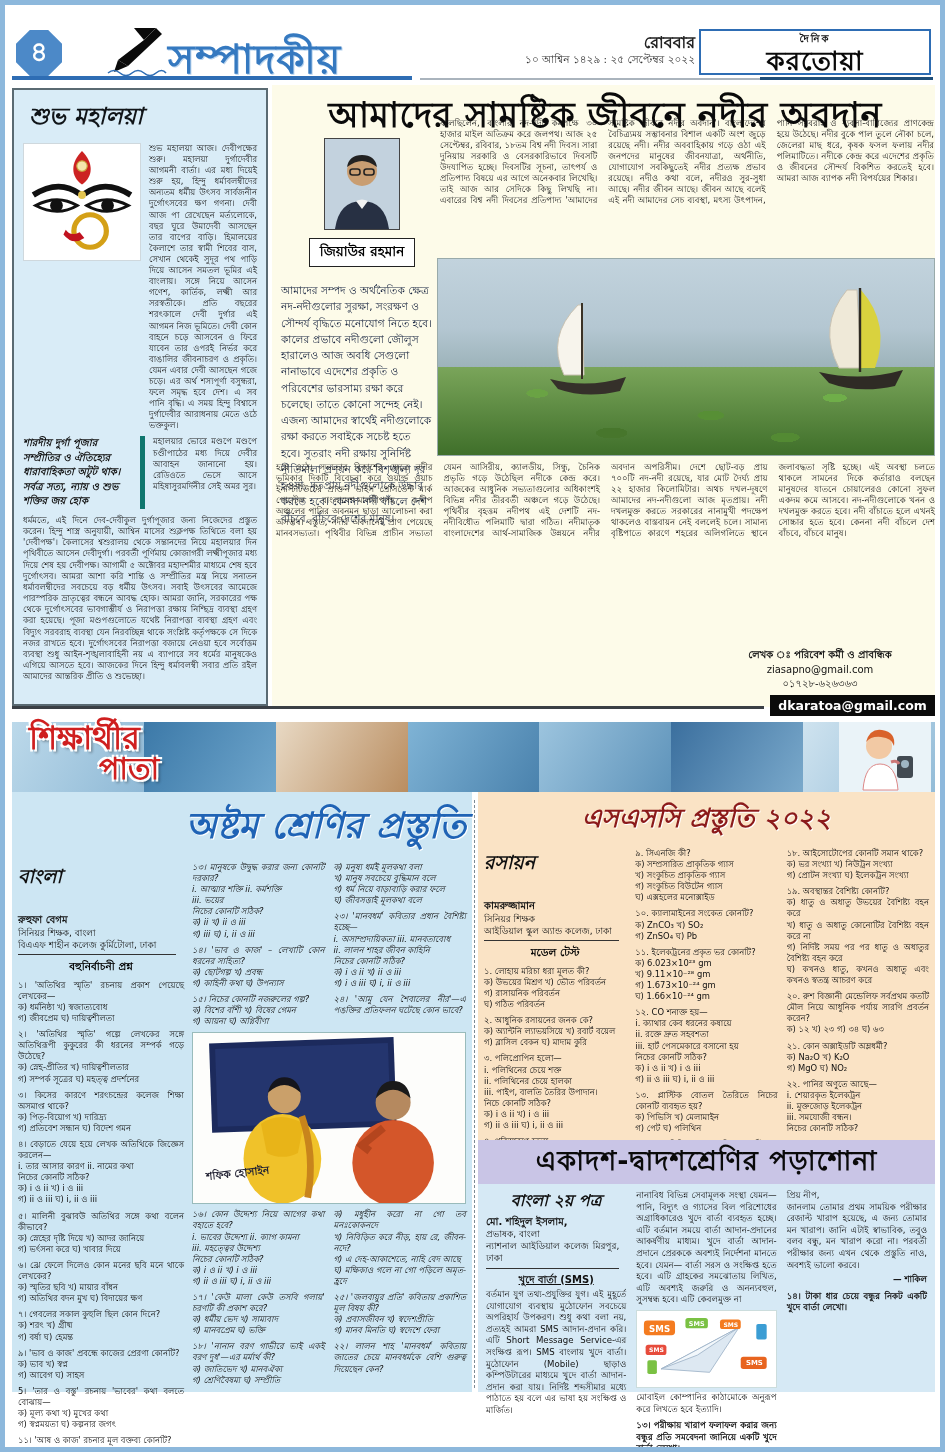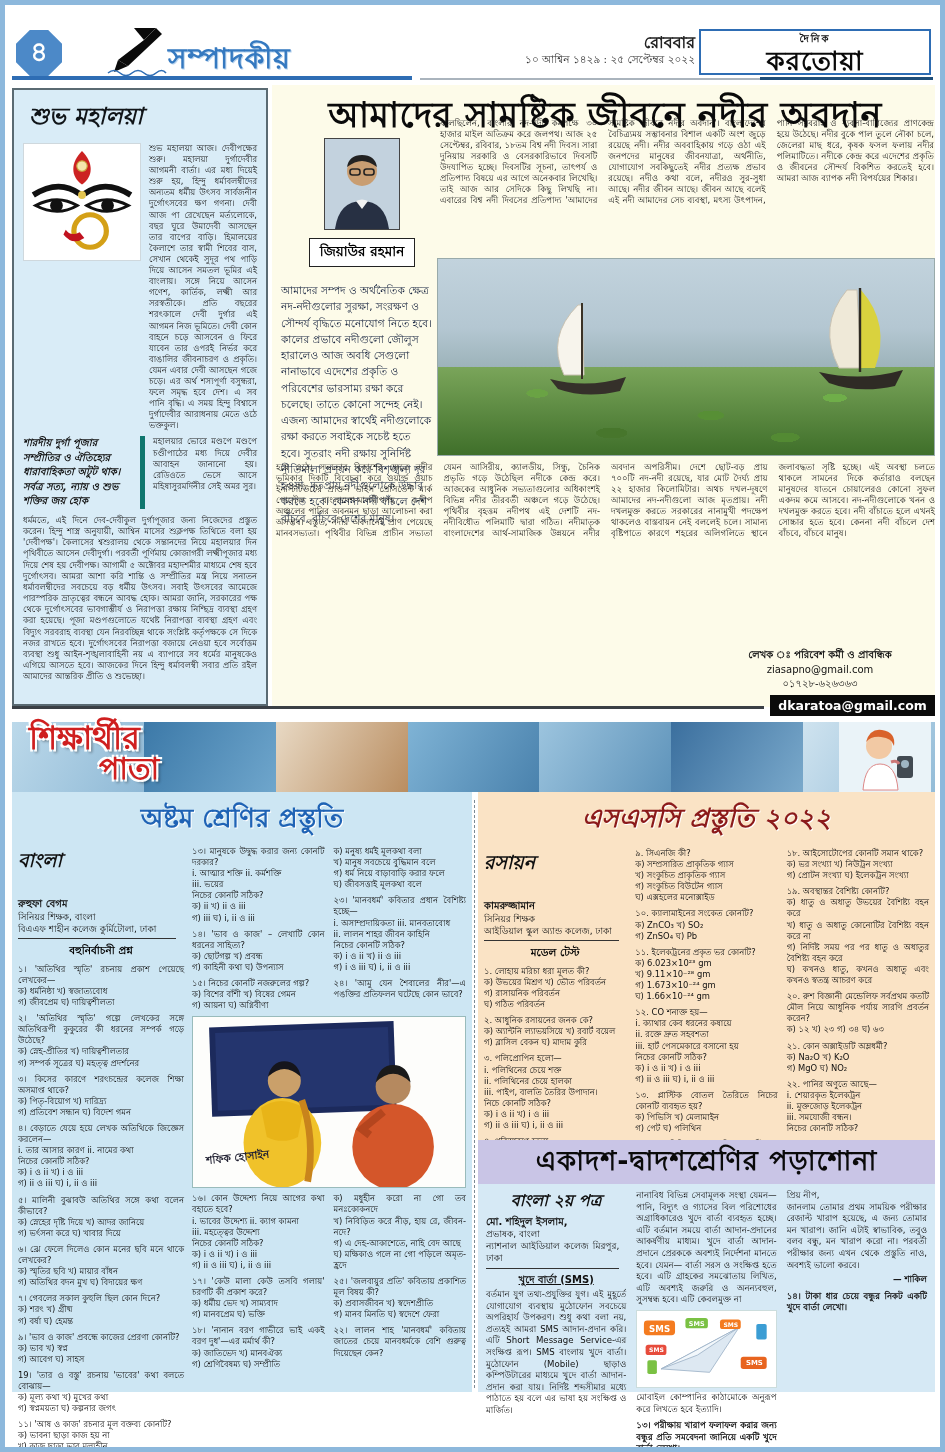--- a/index.html
+++ b/index.html
@@ -6,21 +6,21 @@
   body { font-family:"DejaVu Sans","Liberation Sans",sans-serif; background:#e8e8e8; }
   #page { position:relative; width:945px; height:1452px; background:#ffffff; overflow:hidden; margin:0 auto; }
   .frame { position:absolute; inset:0; border:5px solid #8db8dc; pointer-events:none; z-index:50; }
   .abs { position:absolute; }
 
   
   .badge { left:16px; top:30px; width:46px; height:46px; background:#4c89c8;
     clip-path:polygon(30% 0,70% 0,100% 30%,100% 70%,70% 100%,30% 100%,0 70%,0 30%);
     color:#fff; font-size:27px; font-weight:bold; display:flex; align-items:center; justify-content:center; }
   .pen { left:104px; top:26px; width:66px; height:50px; }
-  .sec-title { left:168px; top:37px; font-size:28px; font-weight:800; color:#3579c0;
+  .sec-title { left:168px; top:28px; font-size:40px; font-weight:800; color:#3579c0;
     text-shadow:1px 1px 0 #b9d4ee; letter-spacing:1px; }
   .hrule1 { left:12px; top:76px; width:400px; height:4px; background:#2e6db4; }
   .hrule2 { left:420px; top:78px; width:513px; height:2px; background:#aab4bd; }
   .hrule3 { left:760px; top:77px; width:173px; height:3px; background:#1f4e79; }
   .dateblock { right:250px; top:33px; text-align:right; line-height:1.25; }
   .weekday { font-size:16px; font-weight:bold; color:#222; }
   .dateline { font-size:10.5px; color:#333; }
   .vbar { right:238px; top:34px; width:4px; height:38px; background:#2e6db4; }
   .logo { right:14px; top:29px; width:232px; height:46px; border:2px solid #2e6db4; background:#fff;
     display:flex; flex-direction:column; align-items:center; justify-content:center; }
@@ -79,37 +79,37 @@
   .banner-title .l1 { font-size:32px; }
   .banner-title .l2 { font-size:30px; margin-left:70px; }
   .reporter { right:14px; top:722px; width:92px; height:70px; background:#e9f2f8; }
 
   
   .g8 { left:12px; top:792px; width:460px; height:600px; background:#cde6f3; padding:4px 6px; }
   .vdash { left:474px; top:800px; height:588px; border-left:1.5px dashed #7d8a94; }
   .ssc { left:478px; top:792px; width:457px; height:348px; background:#fae3c5; padding:4px 6px; }
   .hsc { left:478px; top:1140px; width:457px; height:252px; background:#d6e9f5; }
 
-  .g8-title { text-align:center; font-size:26px; font-weight:900; color:#1f63b5;
+  .g8-title { text-align:right; font-size:36px; font-weight:900; font-style:italic; color:#1f63b5;
     text-shadow:1px 1px 0 #fff; margin:2px 0 4px; }
   .ssc-title { text-align:center; font-size:26px; font-weight:900; font-style:italic; color:#8b1a1a;
     text-shadow:1px 1px 0 #fff; margin:2px 0 6px; }
   .hsc-head { height:44px; background:#c9c5e6; display:flex; align-items:center; justify-content:center;
     font-size:27px; font-weight:900; color:#0a0a0a; letter-spacing:1px; }
 
   .subj { font-size:19px; font-weight:800; font-style:italic; color:#101010; margin-bottom:19px; }
   .byline { font-size:9px; line-height:1.35; color:#111; border-bottom:1.5px solid #333; padding-bottom:3px; margin-bottom:4px; width:95%; }
   .byline .bn { font-weight:bold; font-size:10px; }
   .quizhead { text-align:center; font-size:10.5px; font-weight:bold; margin:2px 0 4px; }
 
   .g8-body { display:flex; gap:8px; }
   .g8-c1 { flex:0 0 166px; }
   .g8-right { flex:1; }
   .qlist .q { font-size:8.4px; line-height:1.32; margin-bottom:5px; text-align:justify; color:#101010; white-space:pre-line; }
-  .twocol { column-count:2; column-gap:9px; }
+  .twocol { column-count:2; column-gap:9px;font-style:italic; }
   .classroom { width:100%; height:172px; background:#fdfdfb; border:1px solid #9bb; margin:5px 0; }
 
   .ssc-body { display:flex; gap:9px; }
   .ssc-col { flex:1; }
   .akey { font-size:8.8px; font-weight:bold; line-height:1.5; margin-top:4px; color:#101010; }
 
   .hsc-body { display:flex; gap:10px; padding:6px 8px; }
   .hsc-col { flex:1; font-size:8.6px; line-height:1.35; text-align:justify; color:#101010; }
   .hsc-sub { text-align:center; font-size:16px; font-weight:800; font-style:italic; margin-bottom:3px; }
   .hsc-topic { text-align:center; font-size:10px; font-weight:bold; text-decoration:underline; margin:3px 0; }
@@ -274,21 +274,21 @@
 গ) ভর্ৎসনা করে   ঘ) খাবার দিয়ে</div>
             <div class="q">৬। ঝ্রে ফেলে দিলেও কোন মনের ছবি মনে থাকে লেখকের?
 ক) স্মৃতির ছবি   খ) মায়ার বাঁধন
 গ) অতিথির বদন মুখ   ঘ) বিদায়ের ক্ষণ</div>
             <div class="q">৭। গেবলের সকাল কুহুলি ছিল কোন দিনে?
 ক) শরৎ   খ) গ্রীষ্ম
 গ) বর্ষা   ঘ) হেমন্ত</div>
             <div class="q">৯। 'ভাব ও কাজ' প্রবন্ধে কাজের প্রেরণা কোনটি?
 ক) ভাব   খ) স্বপ্ন
 গ) আবেগ   ঘ) সাহস</div>
-            <div class="q">19। 'তার ও বস্তু' রচনায় 'ভাবের' কথা বলতে বোঝায়—
+            <div class="q">5। 'তার ও বস্তু' রচনায় 'ভাবের' কথা বলতে বোঝায়—
 ক) মূল্য কথা   খ) মুখের কথা
 গ) স্বপ্নময়তা   ঘ) কল্পনার জগৎ</div>
             <div class="q">১১। 'আষ ও কাজ' রচনার মূল বক্তব্য কোনটি?
 ক) ভাবনা ছাড়া কাজ হয় না
 খ) কাজ ছাড়া ভাব মূল্যহীন
 গ) ভাব ও কাজ সমান
 ঘ) কোনোটিই নয়</div>
           </div>
       </div>
       <div class="g8-right">

